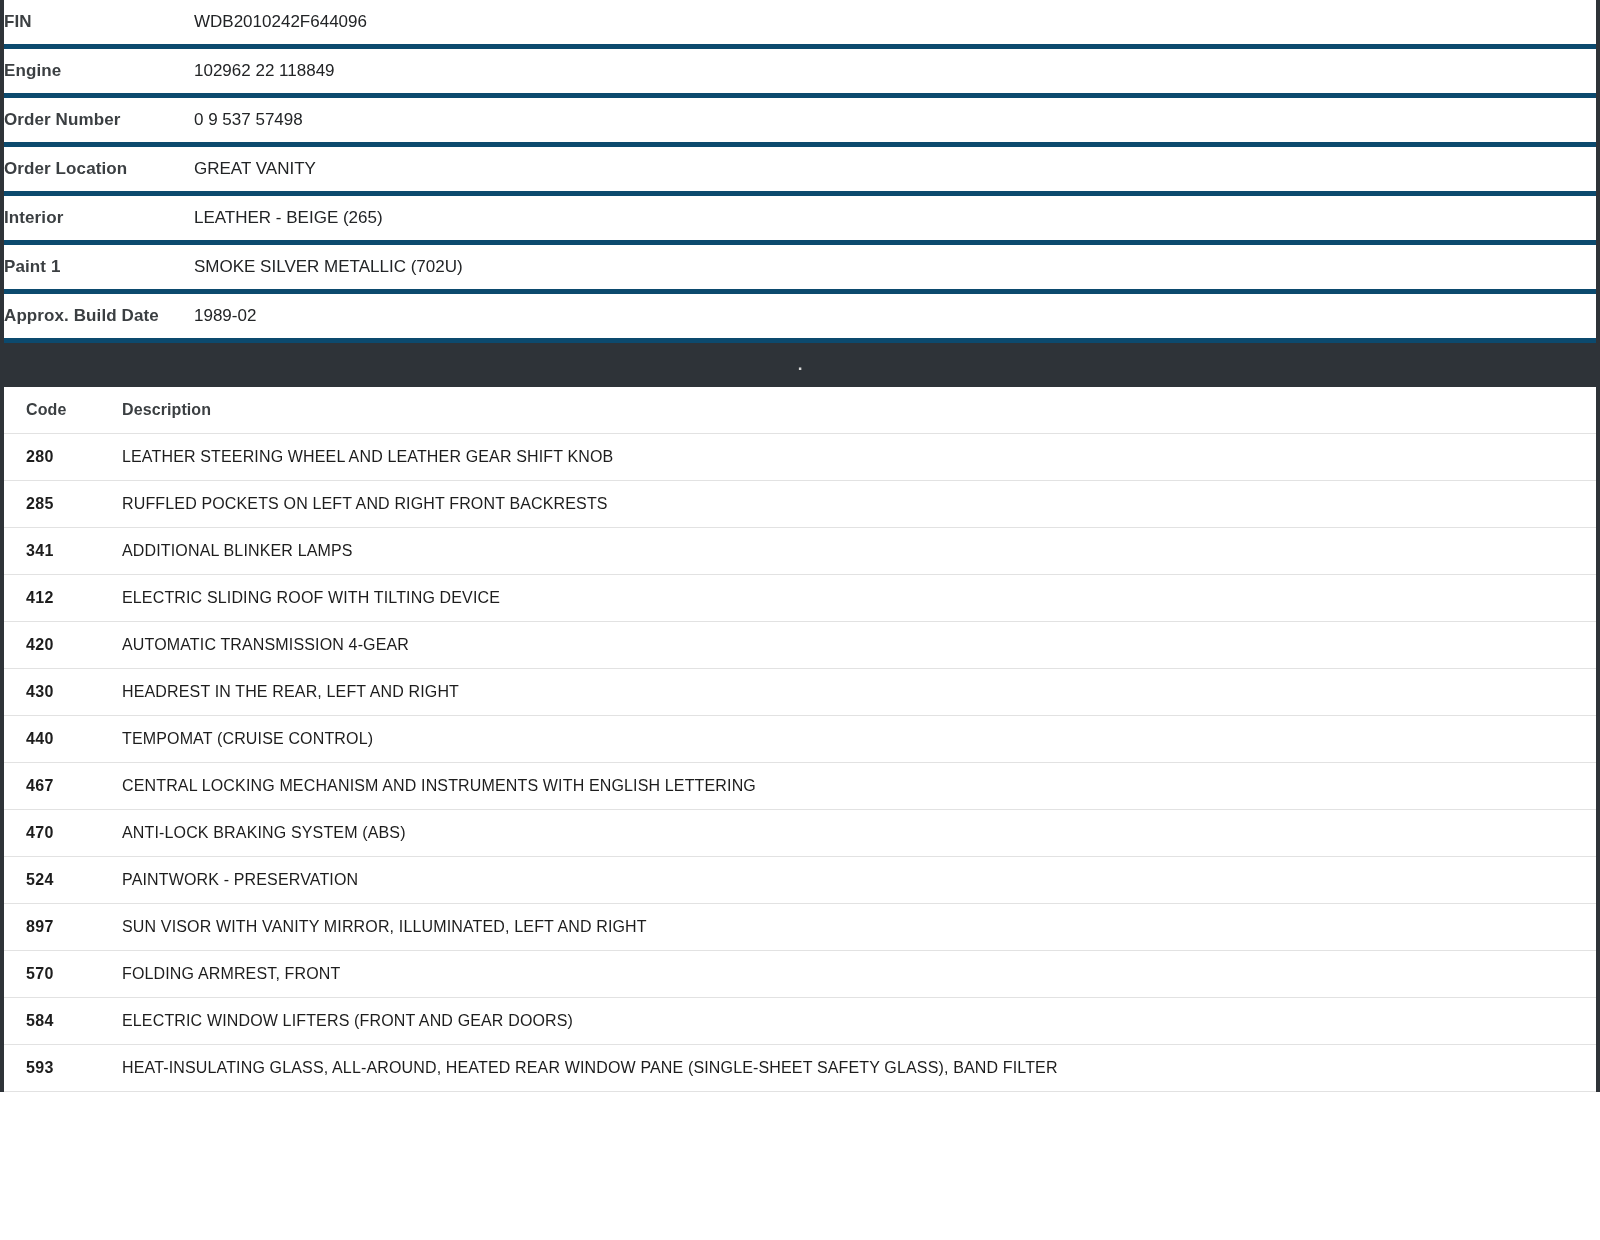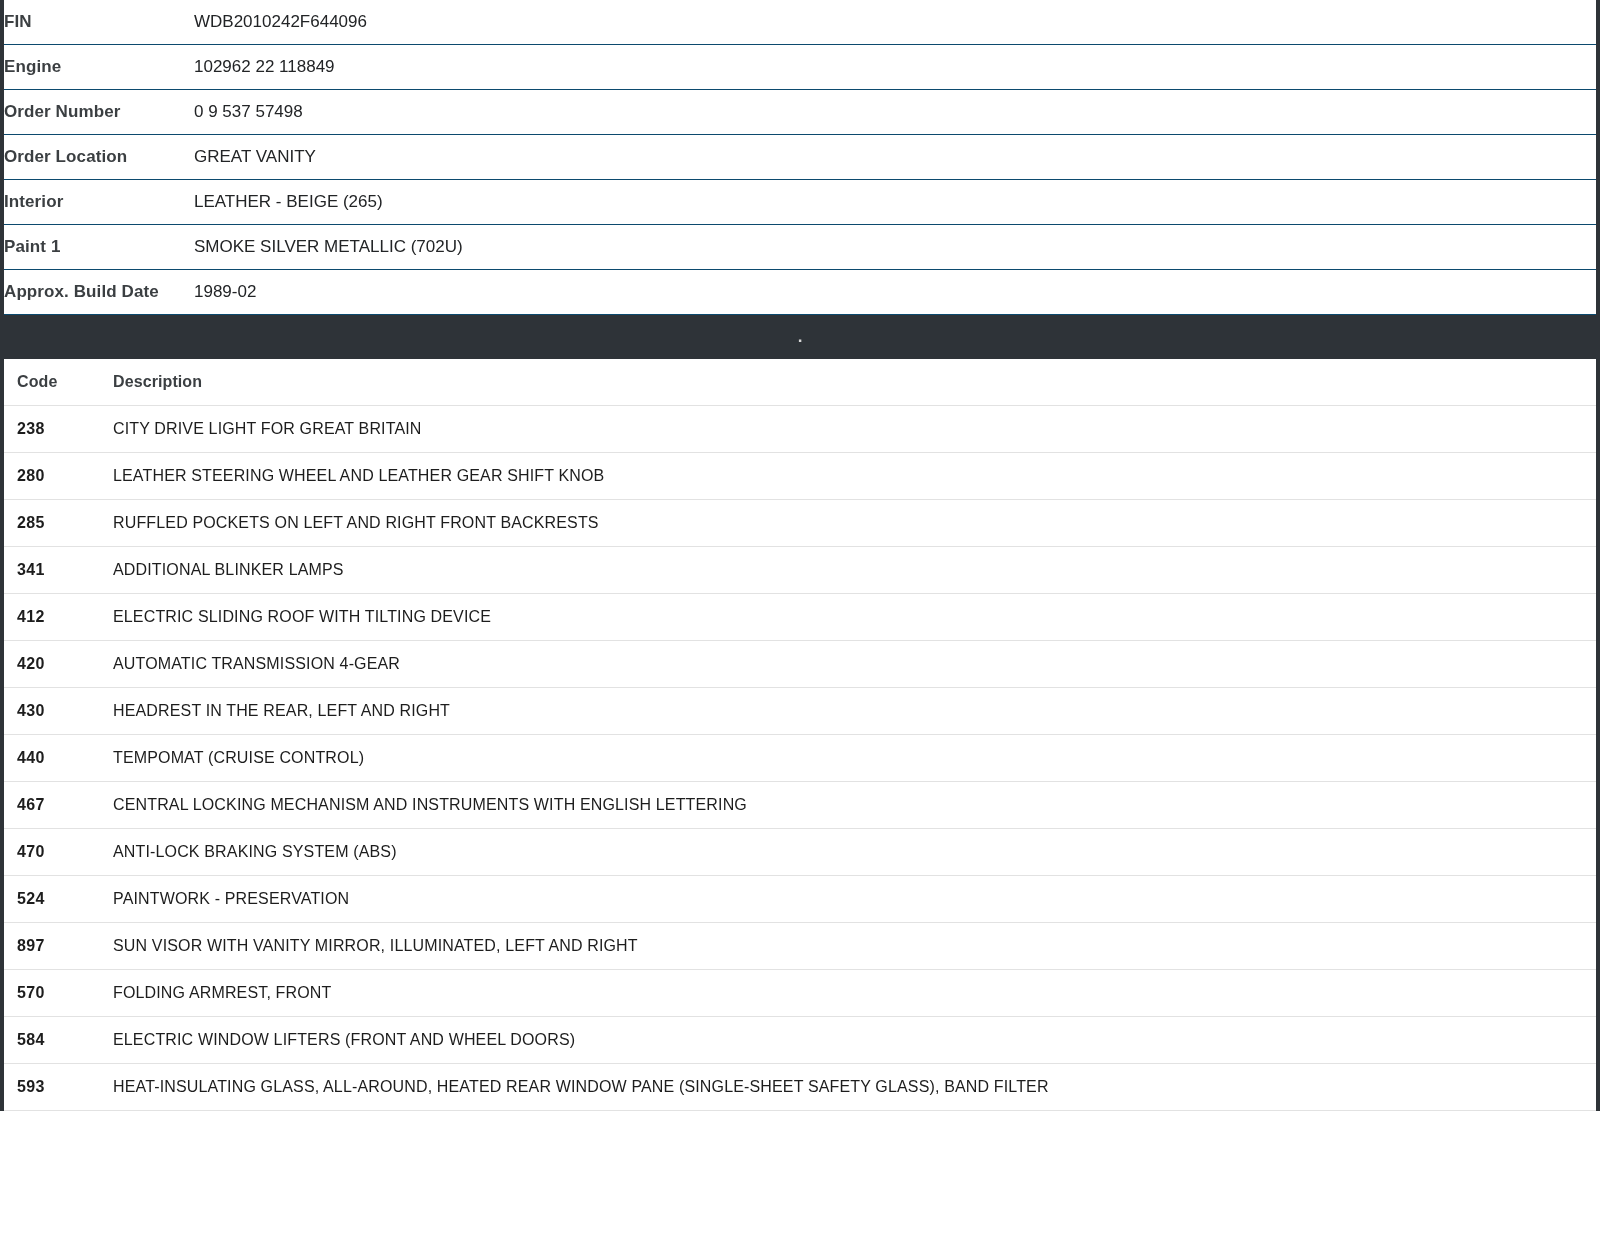--- a/index.html
+++ b/index.html
@@ -21,21 +21,21 @@
     border-right: 4px solid #2e3338;
   }
 
   
   table.spec {
     width: 100%;
     border-collapse: collapse;
     table-layout: fixed;
   }
   table.spec tr {
-    border-bottom: 1px solid #0c4a6e;
+    border-bottom: 5px solid #0c4a6e;
   }
   table.spec td {
     padding: 12px 0 12px 0;
     font-size: 17px;
     line-height: 20px;
     vertical-align: middle;
   }
   td.spec-label {
     width: 190px;
     padding-left: 18px;
@@ -78,21 +78,21 @@
     text-align: left;
     font-size: 16px;
     font-weight: bold;
     color: #3b3f42;
     padding: 14px 0 14px 0;
     letter-spacing: 0.1px;
   }
   table.codes th.col-code,
   table.codes td.col-code {
     width: 96px;
-    padding-left: 13px;
+    padding-left: 22px;
   }
   table.codes th.col-desc,
   table.codes td.col-desc {
     padding-left: 0;
   }
   table.codes td {
     font-size: 16px;
     line-height: 20px;
     padding: 13px 0 13px 0;
     color: #1d1d1d;
@@ -151,24 +151,20 @@
 
   <table class="codes">
     <thead>
       <tr>
         <th class="col-code">Code</th>
         <th class="col-desc">Description</th>
       </tr>
     </thead>
     <tbody>
       <tr>
-        <td class="col-code">238</td>
-        <td class="col-desc">CITY DRIVE LIGHT FOR GREAT BRITAIN</td>
-      </tr>
-      <tr>
         <td class="col-code">280</td>
         <td class="col-desc">LEATHER STEERING WHEEL AND LEATHER GEAR SHIFT KNOB</td>
       </tr>
       <tr>
         <td class="col-code">285</td>
         <td class="col-desc">RUFFLED POCKETS ON LEFT AND RIGHT FRONT BACKRESTS</td>
       </tr>
       <tr>
         <td class="col-code">341</td>
         <td class="col-desc">ADDITIONAL BLINKER LAMPS</td>
@@ -204,21 +200,21 @@
       <tr>
         <td class="col-code">897</td>
         <td class="col-desc">SUN VISOR WITH VANITY MIRROR, ILLUMINATED, LEFT AND RIGHT</td>
       </tr>
       <tr>
         <td class="col-code">570</td>
         <td class="col-desc">FOLDING ARMREST, FRONT</td>
       </tr>
       <tr>
         <td class="col-code">584</td>
-        <td class="col-desc">ELECTRIC WINDOW LIFTERS (FRONT AND WHEEL DOORS)</td>
+        <td class="col-desc">ELECTRIC WINDOW LIFTERS (FRONT AND GEAR DOORS)</td>
       </tr>
       <tr>
         <td class="col-code">593</td>
         <td class="col-desc">HEAT-INSULATING GLASS, ALL-AROUND, HEATED REAR WINDOW PANE (SINGLE-SHEET SAFETY GLASS), BAND FILTER</td>
       </tr>
 
     </tbody>
   </table>
 
 </div>

